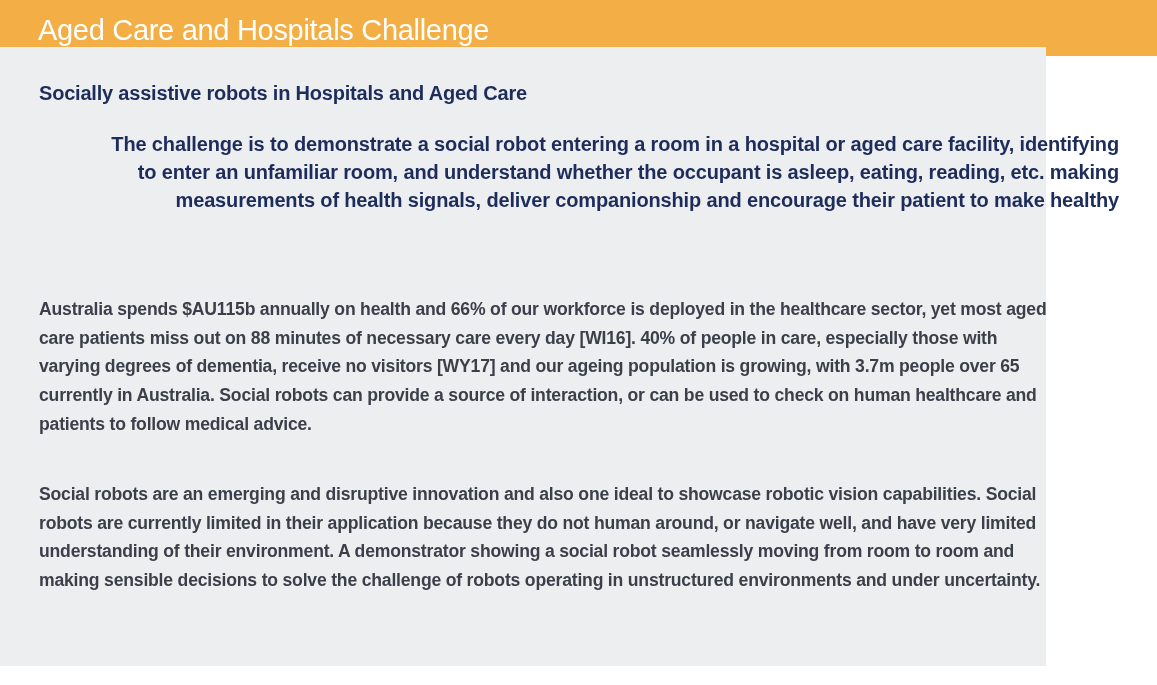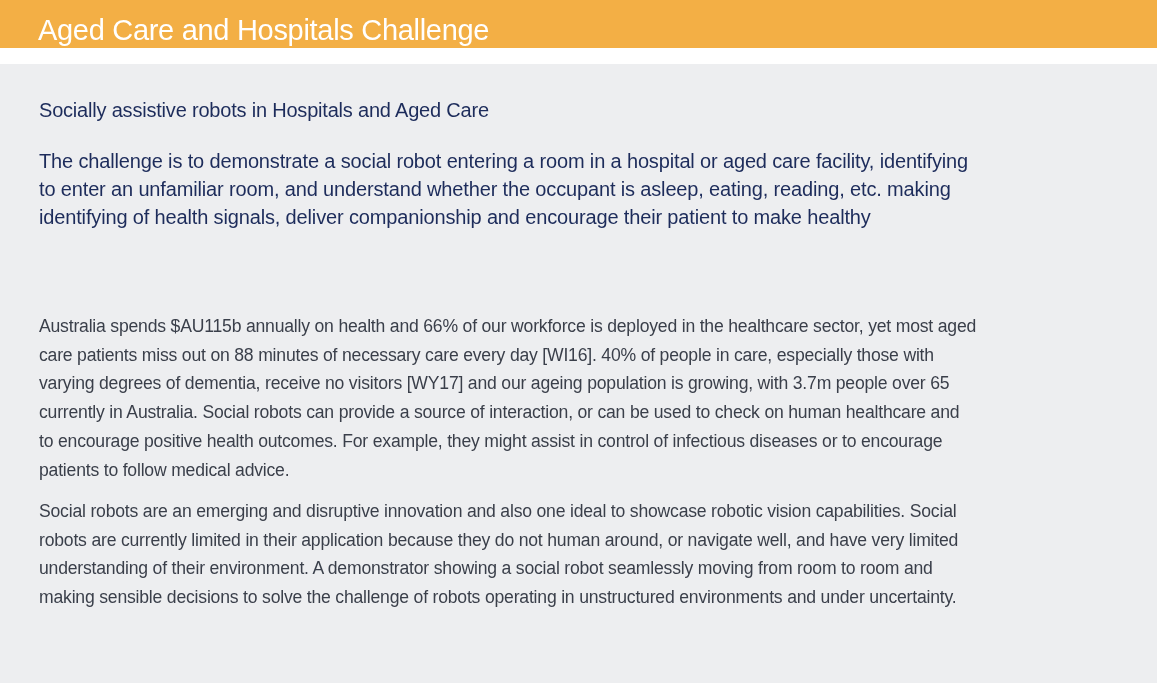--- a/index.html
+++ b/index.html
@@ -11,45 +11,46 @@
       overflow: hidden;
     }
     body {
       font-family: "Liberation Sans", sans-serif;
       -webkit-font-smoothing: antialiased;
     }
     .header {
       position: absolute;
       left: 0; top: 0;
       width: 1157px;
-      height: 48px;
+      height: 56px;
       background: #F3AF45;
     }
     .header-title {
       position: absolute;
       left: 38px;
       top: 12px;
       font-size: 29px;
       line-height: 36px;
       color: #ffffff;
       letter-spacing: -0.3px;
       white-space: nowrap;
     }
     .white-strip {
       position: absolute;
       left: 0; top: 60px;
       width: 1157px; height: 4px;
       background: #ffffff;
     }
     .panel {
       position: absolute;
-      left: 0; top: 64px;
-      width: 1157px;
+      left: 0; top: 47px;
+      width: 1046px;
       height: 619px;
       background: #EDEEF0;
+      font-weight: bold;
     }
     .content {
       position: absolute;
       left: 39px;
       top: 0;
       width: 1090px;
     }
     .subtitle {
       position: absolute;
       top: 33px;
@@ -62,20 +63,21 @@
     }
     .intro {
       position: absolute;
       top: 84px;
       left: 0;
       width: 1080px;
       font-size: 20px;
       line-height: 27.8px;
       color: #1D2C5B;
       letter-spacing: -0.15px;
+      text-align: right;
     }
     .intro .line, .body-para .line {
       display: block;
       white-space: nowrap;
     }
     .body-para {
       position: absolute;
       left: 0;
       width: 1090px;
       font-size: 17.6px;
@@ -95,29 +97,28 @@
 <div class="white-strip"></div>
 
 <div class="panel">
   <div class="content">
 
     <div class="subtitle">Socially assistive robots in Hospitals and Aged Care</div>
 
     <div class="intro">
       <span class="line">The challenge is to demonstrate a social robot entering a room in a hospital or aged care facility, identifying</span>
       <span class="line">to enter an unfamiliar room, and understand whether the occupant is asleep, eating, reading, etc. making</span>
-      <span class="line">identifying of health signals, deliver companionship and encourage their patient to make healthy</span>
+      <span class="line">measurements of health signals, deliver companionship and encourage their patient to make healthy</span>
     </div>
 
     <div class="body-para para-1">
       <span class="line">Australia spends $AU115b annually on health and 66% of our workforce is deployed in the healthcare sector, yet most aged</span>
       <span class="line">care patients miss out on 88 minutes of necessary care every day [WI16]. 40% of people in care, especially those with</span>
       <span class="line">varying degrees of dementia, receive no visitors [WY17] and our ageing population is growing, with 3.7m people over 65</span>
       <span class="line">currently in Australia. Social robots can provide a source of interaction, or can be used to check on human healthcare and</span>
-      <span class="line">to encourage positive health outcomes. For example, they might assist in control of infectious diseases or to encourage</span>
       <span class="line">patients to follow medical advice.</span>
     </div>
 
     <div class="body-para para-2">
       <span class="line">Social robots are an emerging and disruptive innovation and also one ideal to showcase robotic vision capabilities. Social</span>
       <span class="line">robots are currently limited in their application because they do not human around, or navigate well, and have very limited</span>
       <span class="line">understanding of their environment. A demonstrator showing a social robot seamlessly moving from room to room and</span>
       <span class="line">making sensible decisions to solve the challenge of robots operating in unstructured environments and under uncertainty.</span>
     </div>
 

